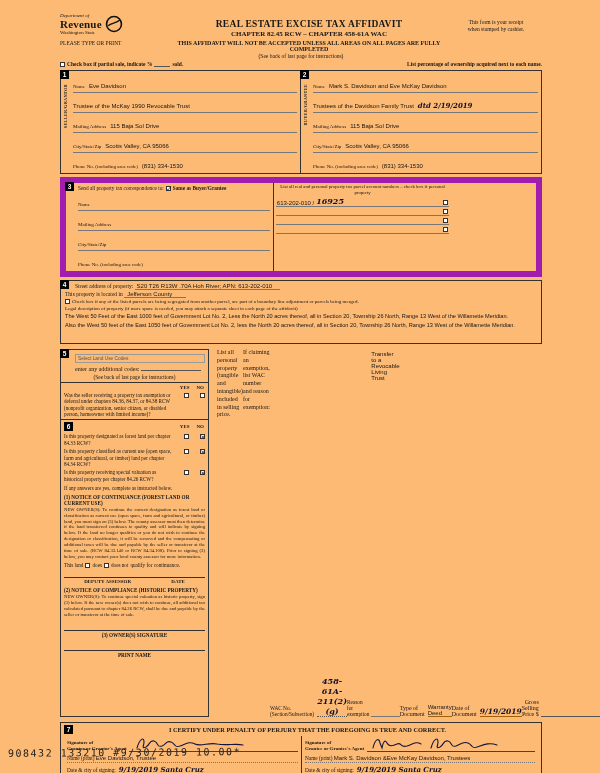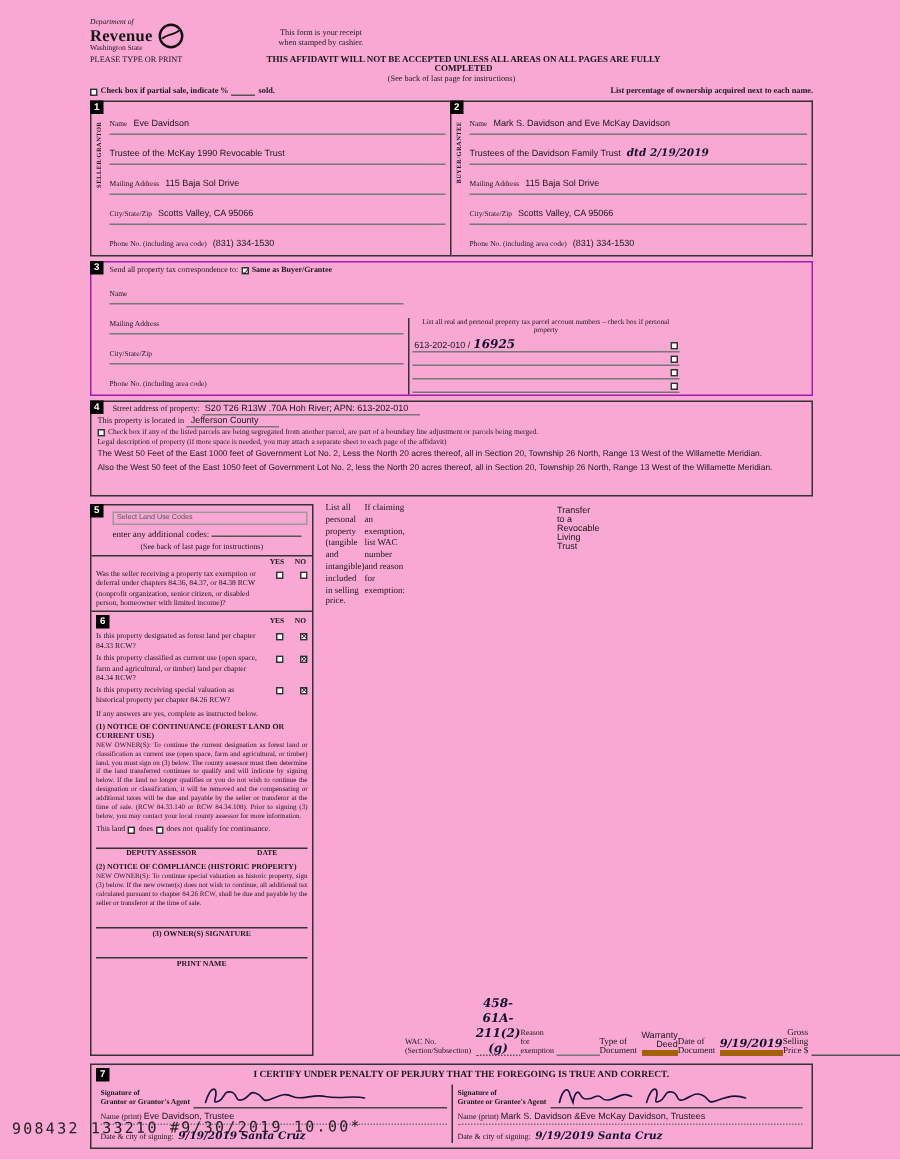--- a/index.html
+++ b/index.html
@@ -1,17 +1,17 @@
 <!DOCTYPE html>
 <html><head>
 <meta charset="utf-8">
 <style>
 * { margin:0; padding:0; box-sizing:border-box; }
 html,body { width:600px; }
-.page { position:relative; width:600px; height:773px; background:#f9a8d4; font-family:"Liberation Serif", serif; color:#171717; overflow:hidden; }
+.page { position:relative; width:600px; height:773px; background:#fdba74; font-family:"Liberation Serif", serif; color:#171717; overflow:hidden; }
 .form { position:absolute; left:60px; top:13px; width:482px; }
 
 
 .b { font-weight:bold; }
 .typed { font-family:"Liberation Sans", sans-serif; font-size:6px; }
 .hand { font-family:"DejaVu Serif", serif; font-style:italic; font-weight:bold; color:#10102e; }
 .cb { width:5px; height:5px; border:1px solid #333; display:inline-block; position:relative; flex:none; background:#fff; vertical-align:middle; }
 .cb.x::after { content:"\2715"; position:absolute; top:-1.5px; left:-0.5px; font-size:5.5px; color:#10102e; }
 .cb.check::after { content:"\2713"; position:absolute; top:-2px; left:-0.5px; font-size:6.5px; color:#10102e; }
 .badge { width:9px; height:9px; background:#000; color:#fff; font-size:6.5px; font-weight:bold; display:inline-flex; align-items:center; justify-content:center; flex:none; font-family:"Liberation Sans",sans-serif; }
@@ -39,21 +39,21 @@
 
 .parties { display:flex; margin-top:3px; }
 .party { position:relative; width:50%; border:1px solid #333; padding:2px 3px 1px 12px; min-height:60px; }
 .party + .party { border-left:none; }
 .vlabel { position:absolute; left:2px; top:13px; writing-mode:vertical-rl; transform:rotate(180deg); font-size:4.3px; font-weight:bold; letter-spacing:0.3px; }
 .frow { border-bottom:1px solid #777; padding-top:1px; min-height:9px; }
 .frow:last-child { border-bottom:none; }
 .flab { font-size:5px; }
 
 
-.sec3 { display:flex; border:1px solid #a21caf; margin-top:3px; min-height:54px;align-items:flex-end; }
+.sec3 { display:flex; border:6px solid #a21caf; margin-top:3px; min-height:54px; }
 .s3c1 { width:44%; position:relative; padding:2px 3px 1px 12px; }
 .s3c2 { width:38%; border-left:1px solid #333; display:flex; flex-direction:column; padding:1px 2px; }
 .s3c3 { width:18%; border-left:1px solid #333; padding:1px 2px; }
 .s3send { font-size:5.3px; display:flex; gap:2px; align-items:center; flex-wrap:wrap; }
 .s3head { font-size:4.8px; line-height:1.2; text-align:center; }
 .prow { display:flex; align-items:flex-end; border-bottom:1px solid #777; min-height:9px; font-size:6px; gap:2px; padding:0 1px; }
 .prow .cb { margin-left:auto; margin-bottom:1px; }
 .arow { border-bottom:1px solid #777; min-height:9px; font-size:6px; text-align:center; }
 
 
@@ -89,21 +89,21 @@
 
 .pph { font-size:6px; line-height:1.3; }
 .gap { height:104px; }
 .claim { font-size:6px; line-height:1.3; }
 .wacrow { display:flex; align-items:flex-end; font-size:5.3px; margin-top:3px; gap:3px; }
 .wacline { flex:1; border-bottom:1px dotted #555; text-align:center; font-size:8px; }
 .reasonrow { display:flex; align-items:flex-end; font-size:5.3px; margin-top:3px; gap:2px; }
 .reasonrow .blank { flex:1; }
 .reasonval { border-bottom:1px solid #777; font-size:6px; margin-top:2px; padding-bottom:1px; }
 .docrow { display:flex; align-items:flex-end; font-size:6px; margin-top:6px; gap:3px; }
-.docfill { flex:1; border-bottom:4px solid #a16207; text-align:right; }
+.docfill { flex:1; border-bottom:1px solid #a16207; text-align:left; }
 .amt { display:flex; align-items:flex-end; font-size:6px; margin-top:2.5px; }
 .amtlab { flex:1; text-align:right; padding-right:2px; }
 .amtval { width:62px; border-bottom:1px solid #555; text-align:right; min-height:7.5px; font-family:"Liberation Sans",sans-serif; font-size:5.8px; }
 .ratebox { border:1px solid #333; font-size:5.5px; padding:0 2px; margin-right:4px; font-family:"Liberation Sans",sans-serif; }
 .minimum { font-size:5.2px; font-weight:bold; text-align:center; margin-top:5px; }
 .seeinstr { font-size:5.2px; font-weight:bold; text-align:center; }
 
 
 .cert { border:1px solid #333; margin-top:5px; padding:2px 3px 3px; min-height:56px; }
 .certbar { display:flex; align-items:center; gap:4px; }
@@ -133,20 +133,24 @@
       <div>
         <div class="l1">Department of</div>
         <div class="l2">Revenue</div>
         <div class="l3">Washington State</div>
       </div>
       <svg width="18" height="18" viewBox="0 0 20 20">
         <circle cx="10" cy="10" r="8.3" fill="none" stroke="#111" stroke-width="1.8"></circle>
         <path d="M3.5 12 C7 8.5 12.5 9.5 16.5 5.5" fill="none" stroke="#111" stroke-width="1.4"></path>
       </svg>
     </div>
+    <div class="titleblock">
+      <div class="title">REAL ESTATE EXCISE TAX AFFIDAVIT</div>
+      <div class="chapter">CHAPTER 82.45 RCW – CHAPTER 458-61A WAC</div>
+    </div>
     <div class="receipt">
       <div>This form is your receipt</div>
       <div>when stamped by cashier.</div>
     </div>
   </div>
   <div class="subrow">
     <div class="typeprint">PLEASE TYPE OR PRINT</div>
     <div class="warning">THIS AFFIDAVIT WILL NOT BE ACCEPTED UNLESS ALL AREAS ON ALL PAGES ARE FULLY COMPLETED</div>
     <div class="wspacer"></div>
   </div>

